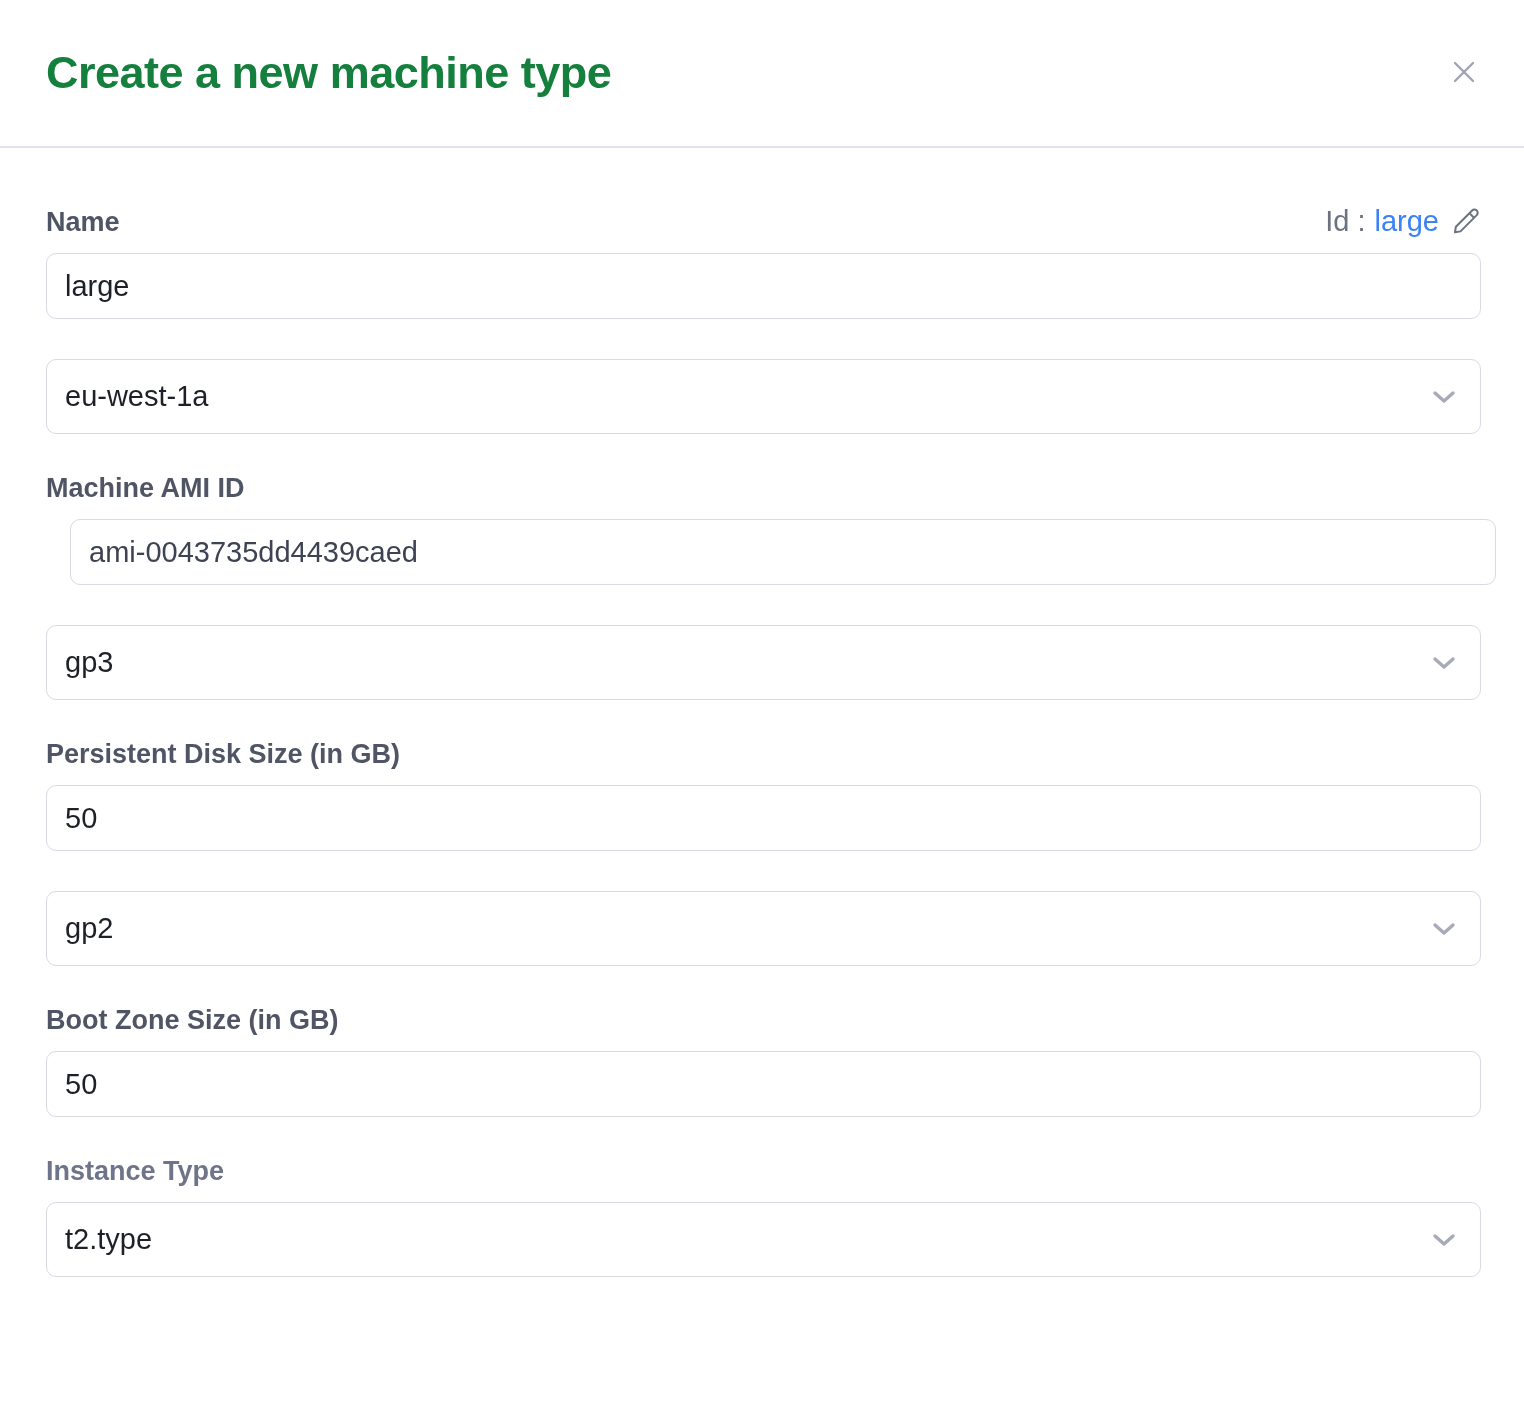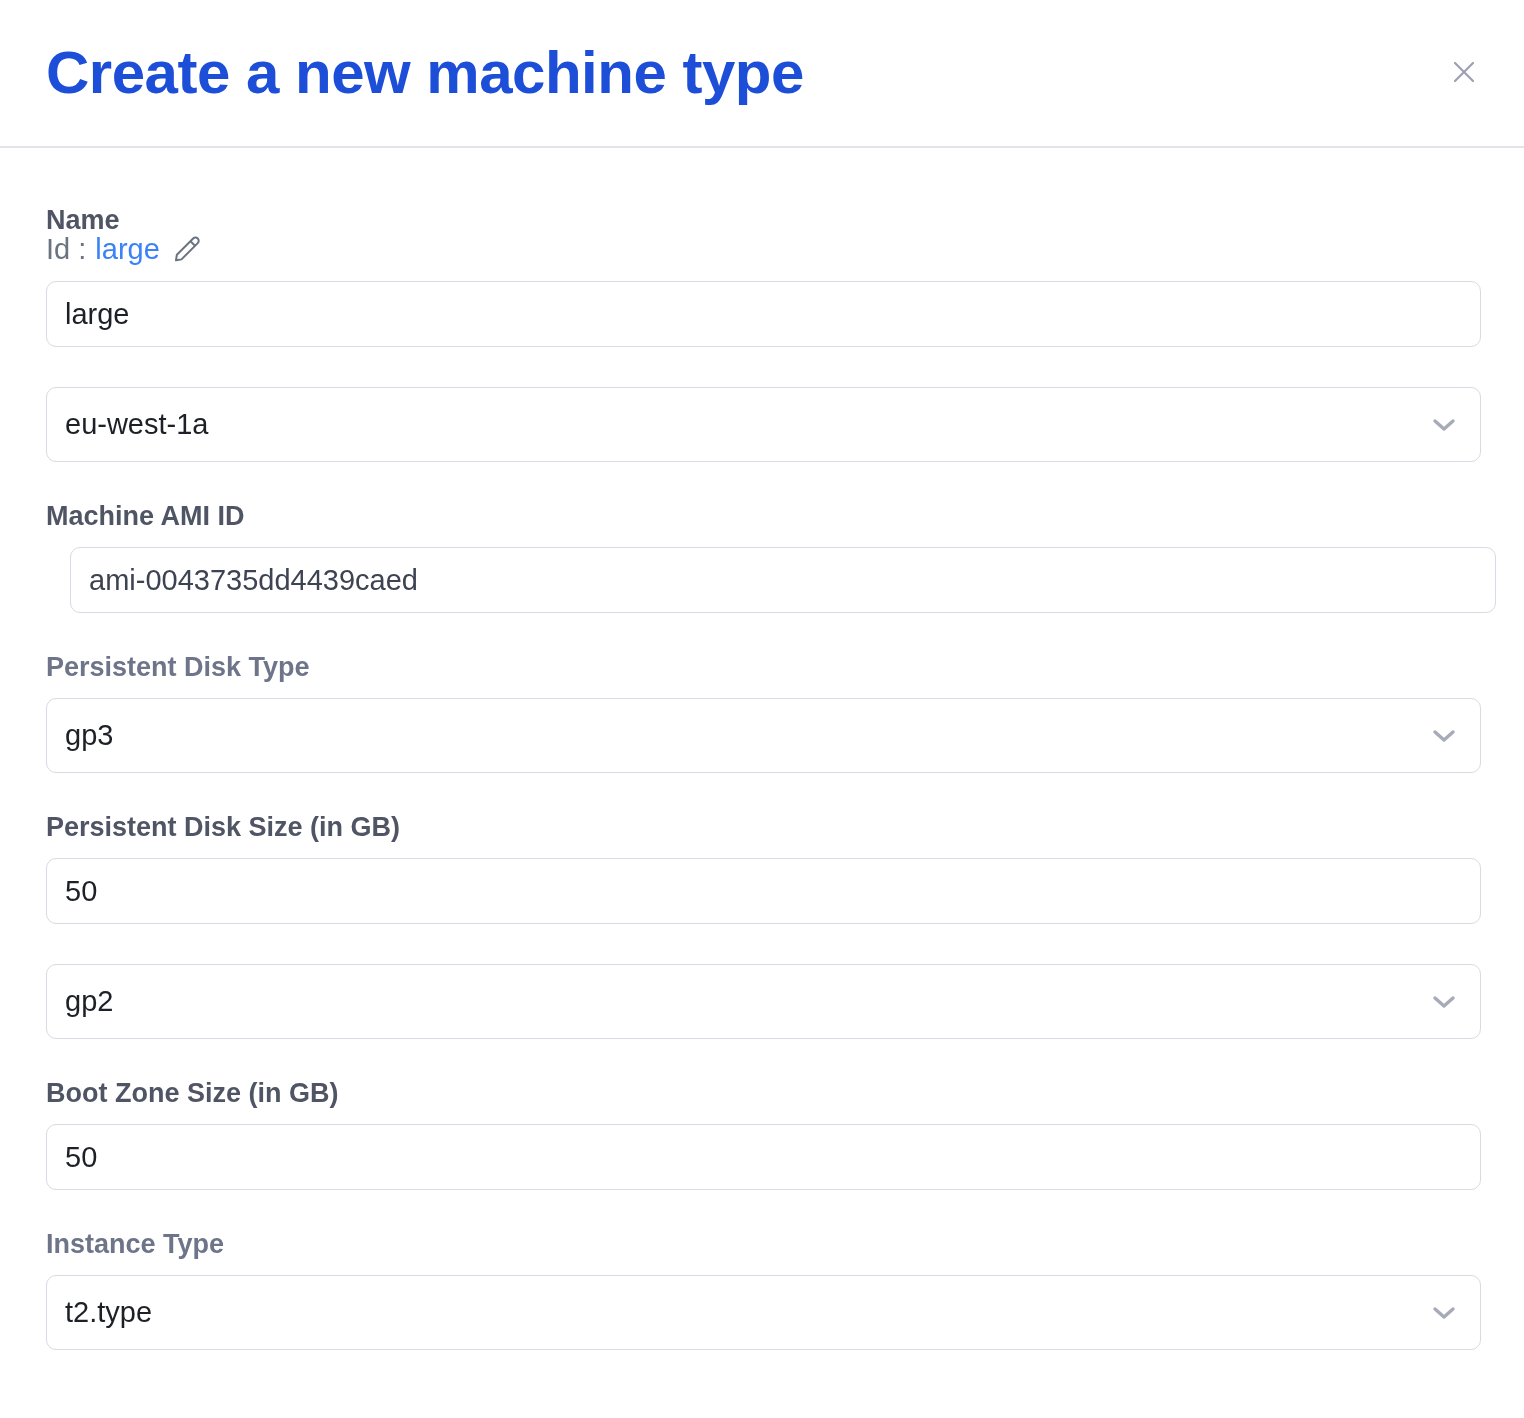--- a/index.html
+++ b/index.html
@@ -16,45 +16,44 @@
   
   .dialog-header {
     display: flex;
     align-items: flex-start;
     justify-content: space-between;
     padding: 44px 44px 0 46px;
     height: 148px;
     border-bottom: 2px solid #e3e3ea;
   }
   .dialog-title {
-    font-size: 60px;
+    font-size: 45px;
     line-height: 58px;
     font-weight: 700;
     letter-spacing: -0.5px;
-    color: #1d4ed8;
+    color: #15803d;
   }
   .close-btn {
     background: none;
     border: none;
     padding: 0;
     margin-top: 12px;
     cursor: pointer;
     line-height: 0;
   }
 
   
   .dialog-body { padding: 58px 43px 0 46px; }
 
   .group { margin-bottom: 40px; }
   .label-row {
     display: flex;
     align-items: baseline;
-    justify-content: center;
+    justify-content: space-between;
     margin-bottom: 17px;
-    flex-direction: column;
   }
   .field-label {
     font-size: 27px;
     line-height: 28px;
     font-weight: 600;
     color: #4f5565;
   }
   .field-label.select-label { color: #6e7489; }
 
   .id-row {
@@ -161,23 +160,20 @@
     </div>
 
     <div class="group">
       <div class="label-row">
         <span class="field-label">Machine AMI ID</span>
       </div>
       <input class="text-input inset" type="text" value="ami-0043735dd4439caed" style="">
     </div>
 
     <div class="group">
-      <div class="label-row">
-        <span class="field-label select-label">Persistent Disk Type</span>
-      </div>
       <div class="select-box" role="button">
         <span>gp3</span>
         <span class="chevron">
           <svg width="24" height="14" viewBox="0 0 24 14" fill="none">
             <path d="M3 3 L12 11 L21 3" stroke="#a7abb9" stroke-width="3.4" stroke-linecap="round" stroke-linejoin="round"></path>
           </svg>
         </span>
       </div>
     </div>
 

